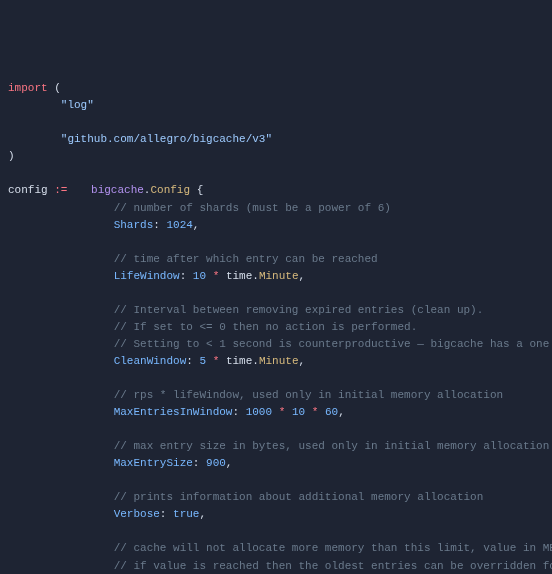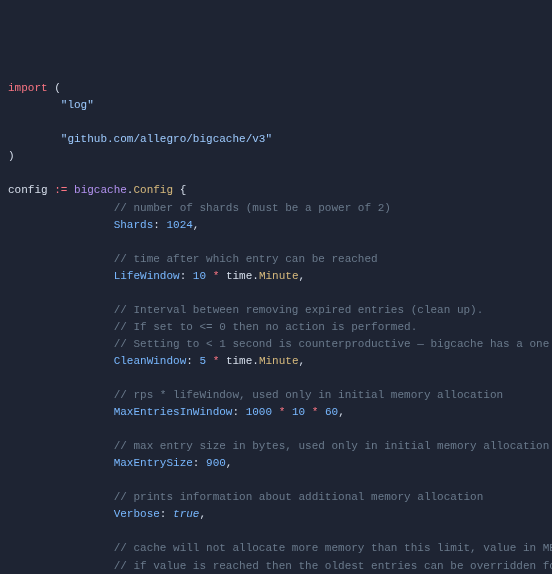--- a/index.html
+++ b/index.html
@@ -8,42 +8,42 @@
     background: #1e2433;
     font-family: Consolas, "Courier New", monospace;
     font-size: 11px;
     line-height: 1.55;
     color: #a6b0c3;
     white-space: pre;
     overflow-x: hidden;
   }
   .kw   { color: #f97583; }  
   .str  { color: #9ecbff; }  
-  .pkg  { color: #b392f0; }  
+  .pkg  { color: #b392f0; margin-left: 17px; }  
   .type { color: #d7ba7d; }  
   .field{ color: #79b8ff; margin-top: 11px; }  
   .num  { color: #79b8ff; text-align: right; }  
-  .bool { color: #79b8ff; font-style: italic; }  
+  .bool { color: #79b8ff; }  
   .cm   { color: #6a7a8c; }  
   .plain{ color: #d6deeb; }  
   .op   { color: #f97583; }  
 </style>
 </head>
 <body>
 
 
 
 <span><span class="kw">import</span><span class="plain"> (</span>
         <span class="str">"log"</span>
 
         <span class="str">"github.com/allegro/bigcache/v3"</span>
 <span class="plain">)</span>
 
 <span class="plain">config</span> <span class="op">:=</span> <span class="pkg">bigcache</span><span class="plain">.</span><span class="type">Config</span><span class="plain"> {</span>
-                <span class="cm">// number of shards (must be a power of 2)</span>
+                <span class="cm">// number of shards (must be a power of 6)</span>
                 <span class="field">Shards</span><span class="plain">: </span><span class="num">1024</span><span class="plain">,</span>
 
                 <span class="cm">// time after which entry can be reached</span>
                 <span class="field">LifeWindow</span><span class="plain">: </span><span class="num">10</span> <span class="op">*</span> <span class="plain">time</span><span class="plain">.</span><span class="type">Minute</span><span class="plain">,</span>
 
                 <span class="cm">// Interval between removing expired entries (clean up).</span>
                 <span class="cm">// If set to &lt;= 0 then no action is performed.</span>
                 <span class="cm">// Setting to &lt; 1 second is counterproductive — bigcache has a one second resolution.</span>
                 <span class="field">CleanWindow</span><span class="plain">: </span><span class="num">5</span> <span class="op">*</span> <span class="plain">time</span><span class="plain">.</span><span class="type">Minute</span><span class="plain">,</span>
 

